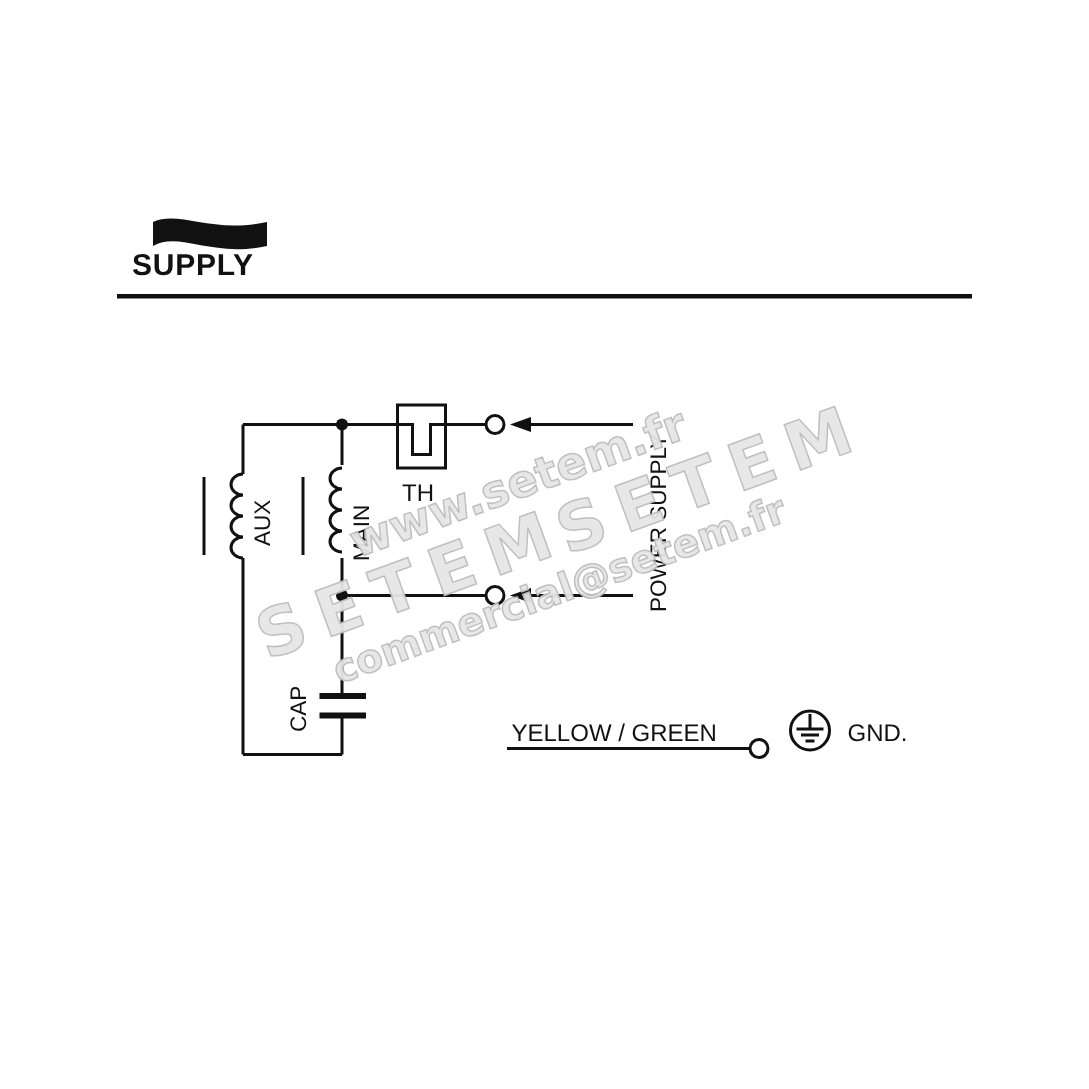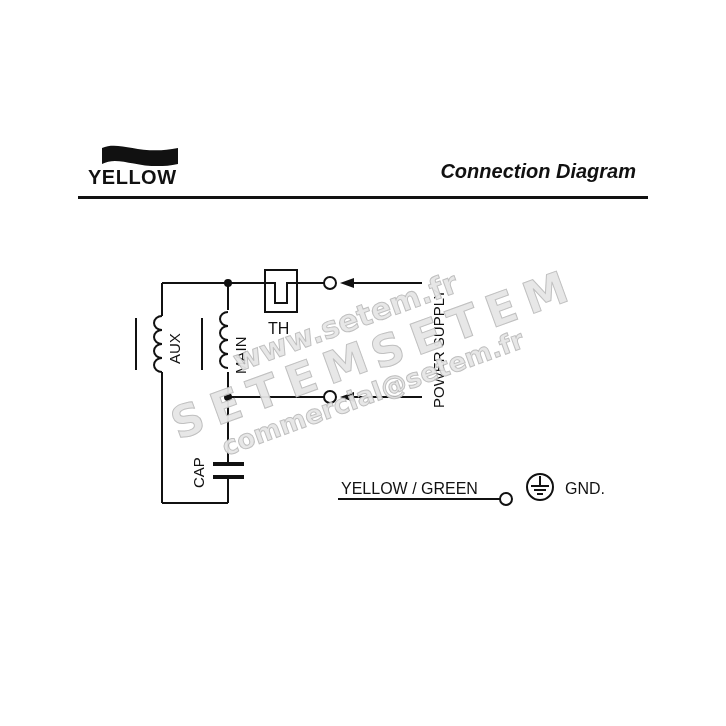--- a/index.html
+++ b/index.html
@@ -16,24 +16,23 @@
 </style>
 </head>
 <body>
 
 <div class="page">
 
   <div class="logo">
     <svg class="logo-wave" width="80" height="26" viewBox="0 0 80 26">
       <path d="M2 6 C 20 -2, 40 14, 78 6 L 78 22 C 40 30, 20 12, 2 22 Z" fill="#111"></path>
     </svg>
-    <div class="logo-text">YELLOW</div>
+    <div class="logo-text">SUPPLY</div>
   </div>
 
-  <div class="title">Connection Diagram</div>
   <div class="header-rule"></div>
 
   <svg class="diagram" width="726" height="726" viewBox="0 0 726 726">
     <g stroke="#111" stroke-width="2" fill="none">
 
       <line x1="162" y1="283" x2="265" y2="283"></line>
       <line x1="298" y1="283" x2="324" y2="283"></line>
 
       <line x1="162" y1="283" x2="162" y2="316"></line>
       <line x1="162" y1="372" x2="162" y2="503"></line>

